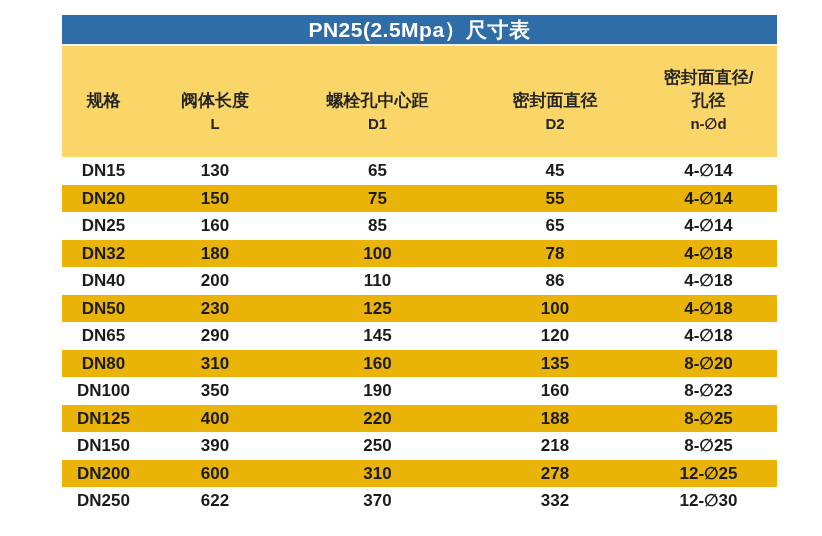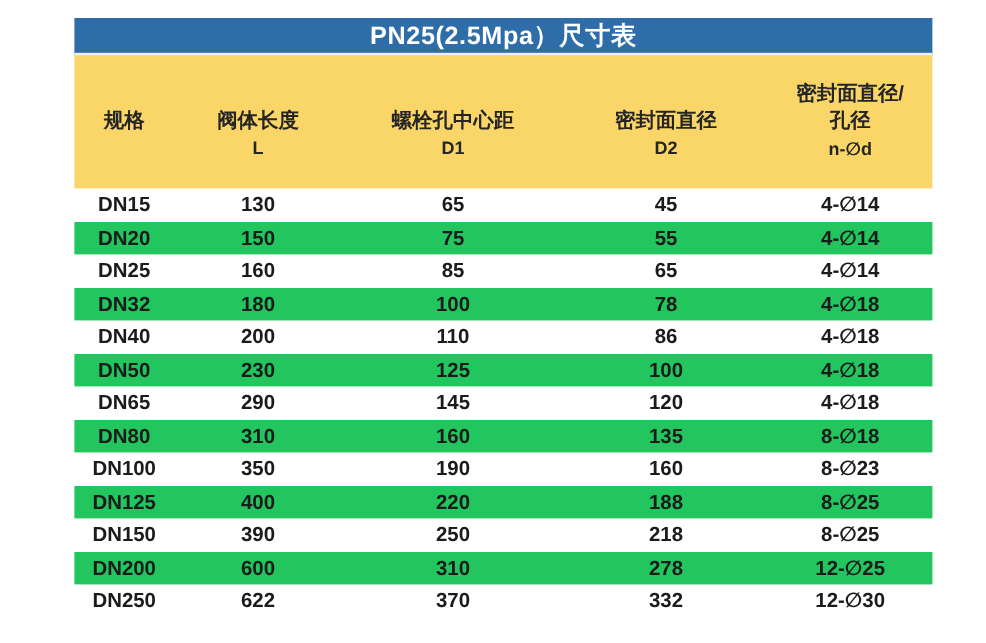--- a/index.html
+++ b/index.html
@@ -18,21 +18,21 @@
   table{width:100%;border-collapse:collapse;table-layout:fixed;}
   thead th{background:#f9d667;padding:16px;font-weight:700;color:#252525;}
   .h-cn{height:50px;display:flex;align-items:flex-end;justify-content:center;
         font-size:17px;padding-bottom:3px;}
   .h-sub{height:26px;display:flex;align-items:flex-start;justify-content:center;
          font-size:15px;}
   tbody td{
     height:27.5px;text-align:center;vertical-align:middle;
     font-size:17px;font-weight:700;color:#1b1b1b;padding:0;line-height:1;
   }
-  tbody tr.striped{background:#22c55e;}
+  tbody tr.striped{background:#eab308;}
 </style>
 </head>
 <body>
 
 <div class="size-table">
   <div class="title-bar">
     <span>PN25(2.5Mpa）尺寸表</span>
   </div>
   <table>
     <colgroup>
@@ -114,21 +114,21 @@
           <td>290</td>
           <td>145</td>
           <td>120</td>
           <td>4-∅18</td>
         </tr>
         <tr class="striped">
           <td>DN80</td>
           <td>310</td>
           <td>160</td>
           <td>135</td>
-          <td>8-∅18</td>
+          <td>8-∅20</td>
         </tr>
         <tr>
           <td>DN100</td>
           <td>350</td>
           <td>190</td>
           <td>160</td>
           <td>8-∅23</td>
         </tr>
         <tr class="striped">
           <td>DN125</td>

